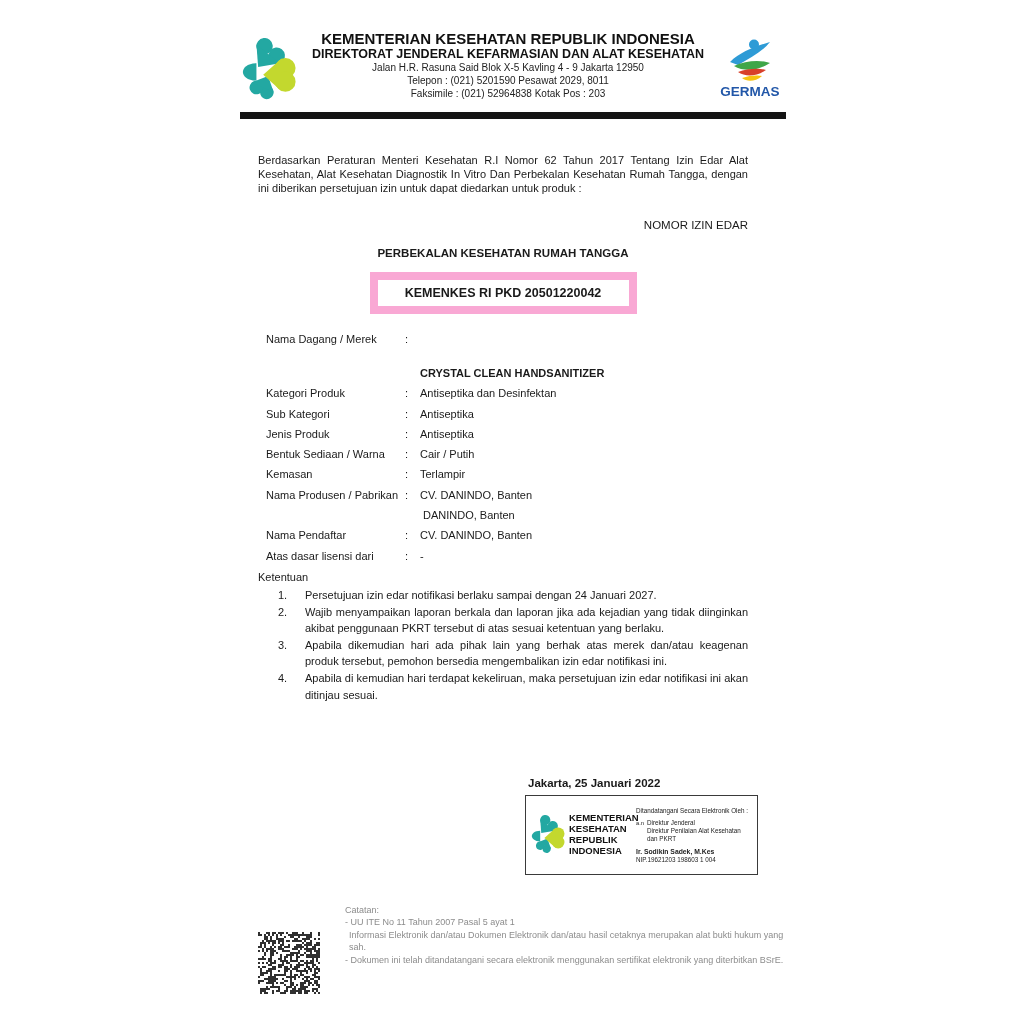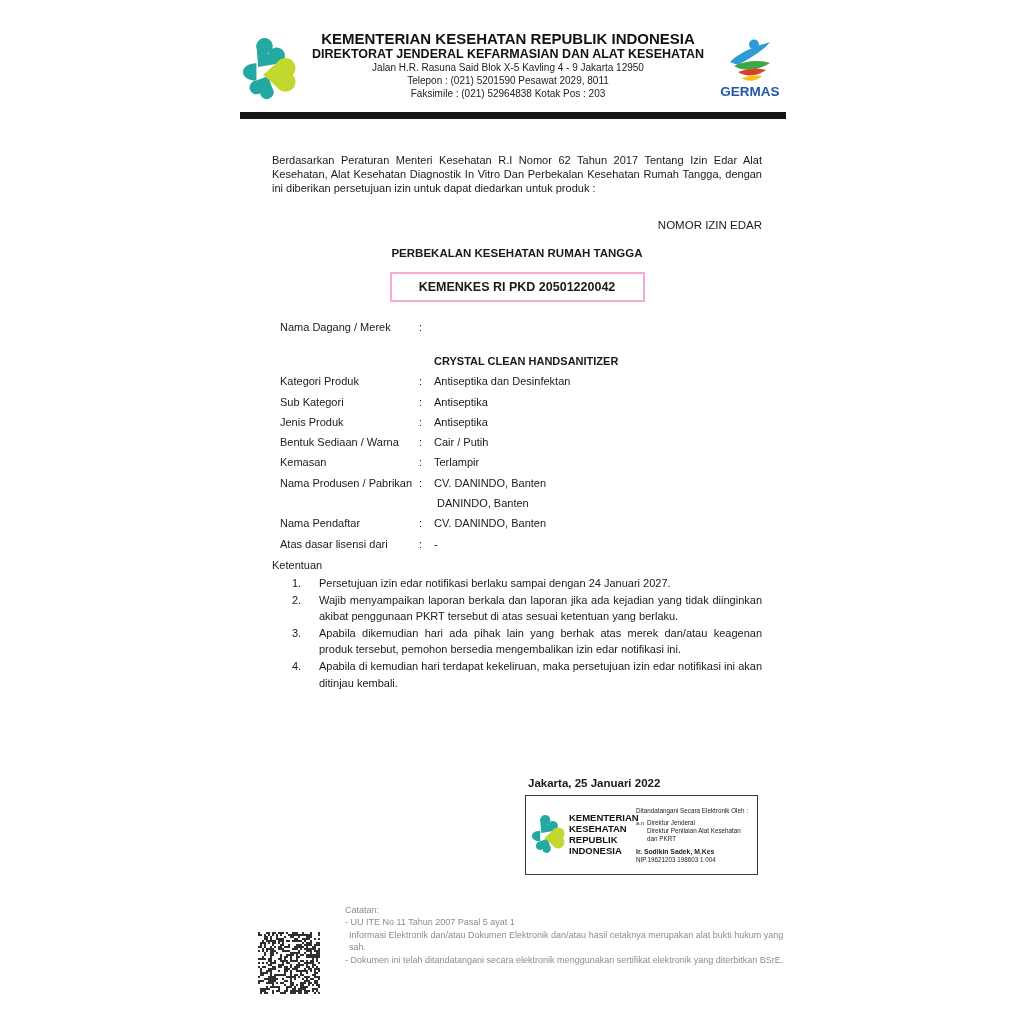--- a/index.html
+++ b/index.html
@@ -10,25 +10,25 @@
   .doc-header{position:absolute;left:240px;top:28px;width:546px;display:flex;align-items:flex-start;}
   .logo-wrap{width:62px;padding-top:10px;flex:0 0 auto;}
   .header-center{flex:1;text-align:center;padding-top:2px;}
   .ministry{font-size:15px;font-weight:bold;letter-spacing:0;line-height:17px;color:#111;}
   .directorate{font-size:12.5px;font-weight:bold;line-height:14px;color:#111;}
   .addr{font-size:10px;line-height:13px;color:#222;}
   .germas-wrap{width:72px;flex:0 0 auto;padding-top:10px;text-align:center;}
   .header-rule{position:absolute;left:240px;top:112px;width:546px;height:7px;background:#141414;}
 
   
-  .main{position:absolute;left:272px;top:153px;width:490px;font-size:11px;}
+  .main{position:absolute;left:258px;top:153px;width:490px;font-size:11px;}
   .intro{text-align:justify;line-height:14px;}
   .h-nomor{margin-top:24px;text-align:right;font-size:11.5px;}
   .h-kategori{margin-top:16px;text-align:center;font-size:11.5px;font-weight:bold;}
-  .permit-box{width:243px;margin:13px auto 0;border:2px solid #f9a8d4;text-align:center;
+  .permit-box{width:243px;margin:13px auto 0;border:8px solid #f9a8d4;text-align:center;
               font-weight:bold;font-size:12.5px;padding:6px 4px;}
 
   .fields{margin-top:15px;}
   .frow{display:flex;line-height:20.3px;}
   .flabel{width:139px;flex:0 0 auto;padding-left:8px;}
   .fcolon{width:15px;flex:0 0 auto;}
   .fvalue{flex:1;}
   .bold{font-weight:bold;margin-top:34px;}
   .fvalue2{padding-left:3px;}
 
@@ -177,21 +177,21 @@
       <div class="kitem">
         <span class="knum">2.</span>
         <span class="ktext">Wajib menyampaikan laporan berkala dan laporan jika ada kejadian yang tidak diinginkan akibat penggunaan PKRT tersebut di atas sesuai ketentuan yang berlaku.</span>
       </div>
       <div class="kitem">
         <span class="knum">3.</span>
         <span class="ktext">Apabila dikemudian hari ada pihak lain yang berhak atas merek dan/atau keagenan produk tersebut, pemohon bersedia mengembalikan izin edar notifikasi ini.</span>
       </div>
       <div class="kitem">
         <span class="knum">4.</span>
-        <span class="ktext">Apabila di kemudian hari terdapat kekeliruan, maka persetujuan izin edar notifikasi ini akan ditinjau kembali.</span>
+        <span class="ktext">Apabila di kemudian hari terdapat kekeliruan, maka persetujuan izin edar notifikasi ini akan ditinjau sesuai.</span>
       </div>
     </div>
   </div>
 
   <div class="sig-block">
     <div class="sig-date">Jakarta, 25 Januari 2022</div>
     <div class="sig-box">
       <svg width="36" height="41">
           <use href="#kemenkes-logo-sym"></use>
         </svg>

